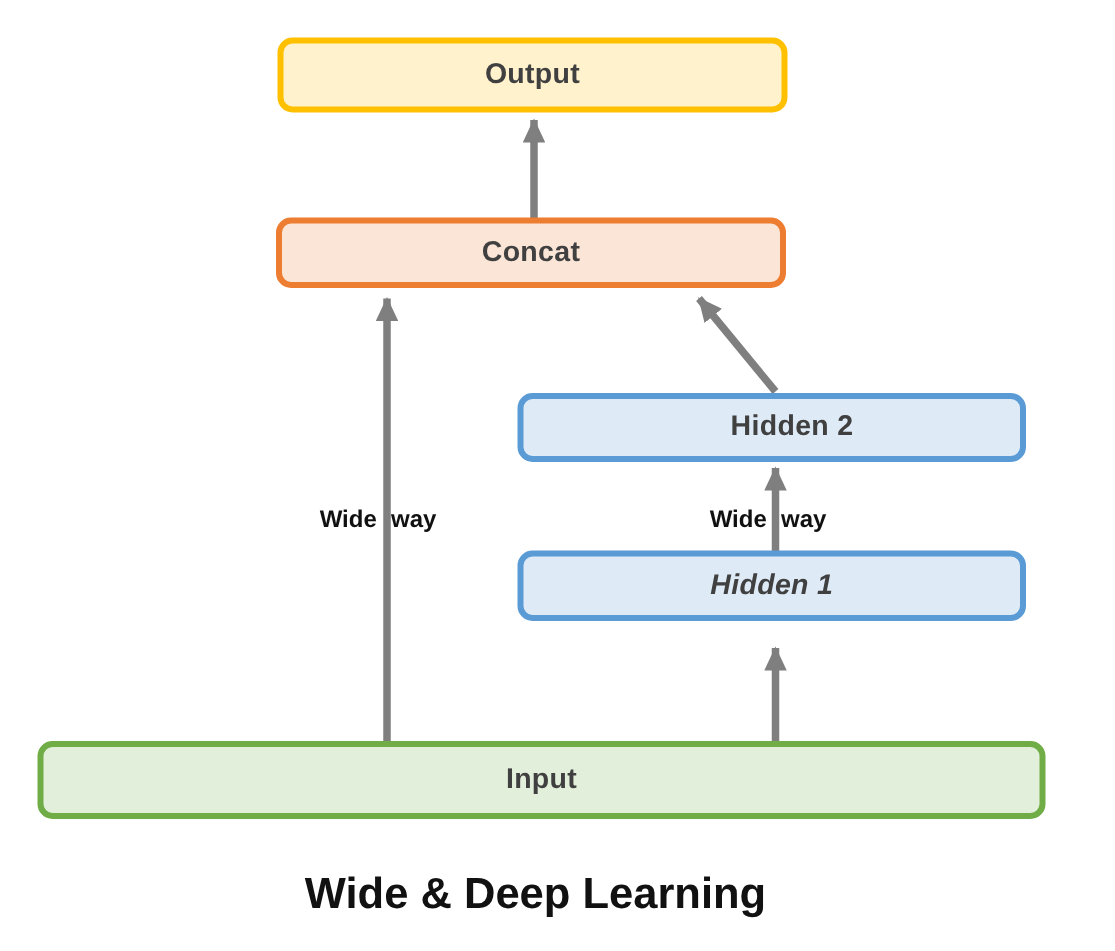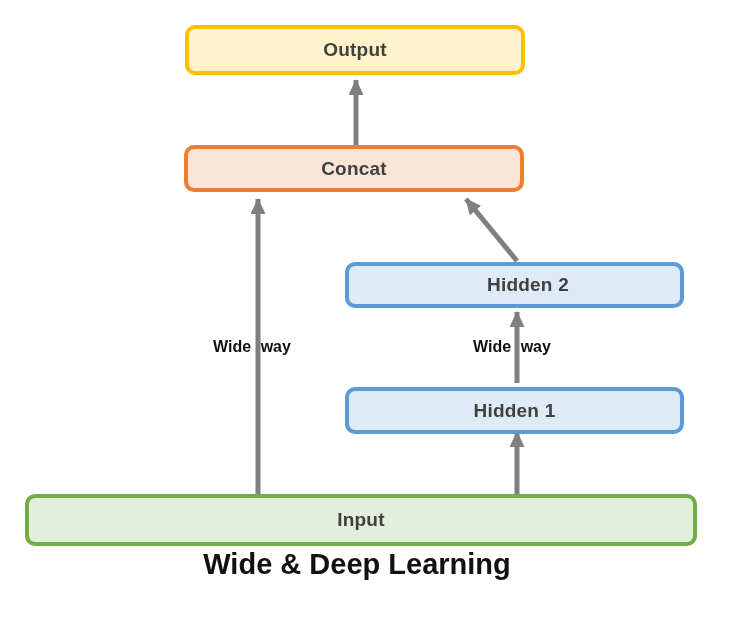--- a/index.html
+++ b/index.html
@@ -35,37 +35,37 @@
     align-items: center;
     justify-content: center;
     font-size: 19px;
     font-weight: bold;
     color: #404040;
     letter-spacing: 0.2px;
   }
   .node-output  { left: 185px; top: 25px;  width: 340px; height: 50px; }
   .node-concat  { left: 184px; top: 145px; width: 340px; height: 47px; }
   .node-hidden2 { left: 345px; top: 262px; width: 339px; height: 46px; padding-left: 27px; }
-  .node-hidden1 { left: 345px; top: 387px; width: 339px; height: 47px; }
+  .node-hidden1 { left: 345px; top: 367px; width: 339px; height: 47px; font-style: italic; }
   .node-input   { left: 25px;  top: 494px; width: 672px; height: 52px; text-align: right; }
   .edge-label {
     position: absolute;
     transform: translate(-50%, -50%);
     font-size: 16px;
     font-weight: bold;
     color: #111111;
     white-space: nowrap;
     word-spacing: 5px;
   }
   .edge-label-wide { left: 252px; top: 347px; }
   .edge-label-deep { left: 512px; top: 347px; }
   .diagram-title {
     position: absolute;
     left: 357px;
-    top: 564px;
+    top: 597px;
     transform: translate(-50%, -50%);
     font-size: 29px;
     font-weight: bold;
     color: #111111;
     white-space: nowrap;
   }
 </style>
 </head>
 <body>
 

